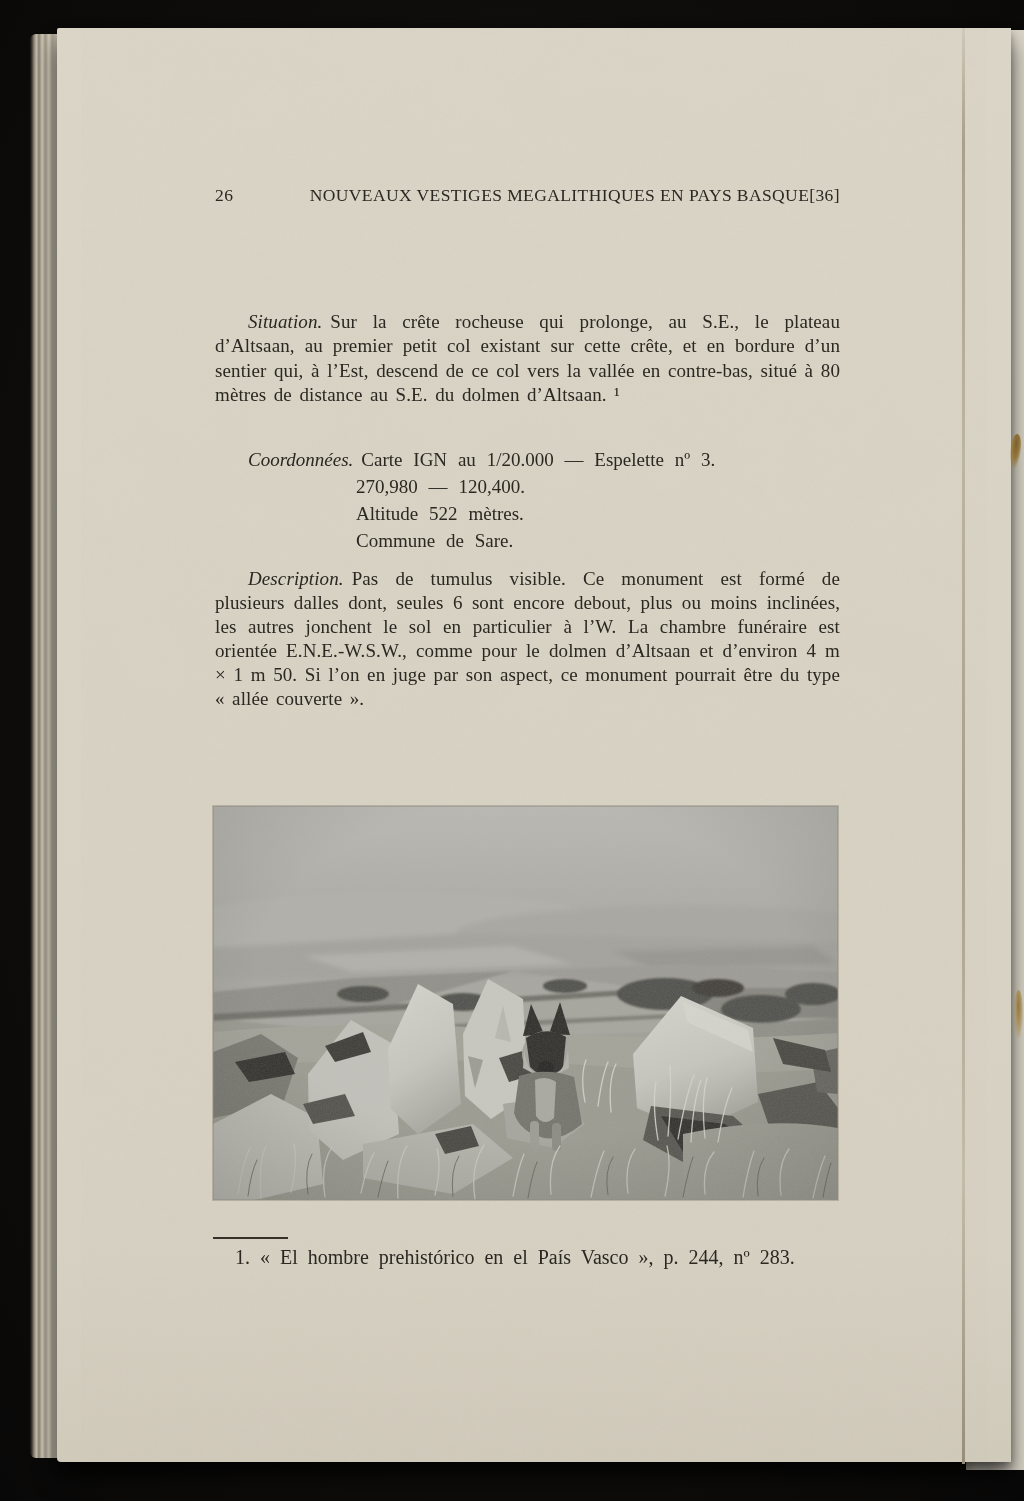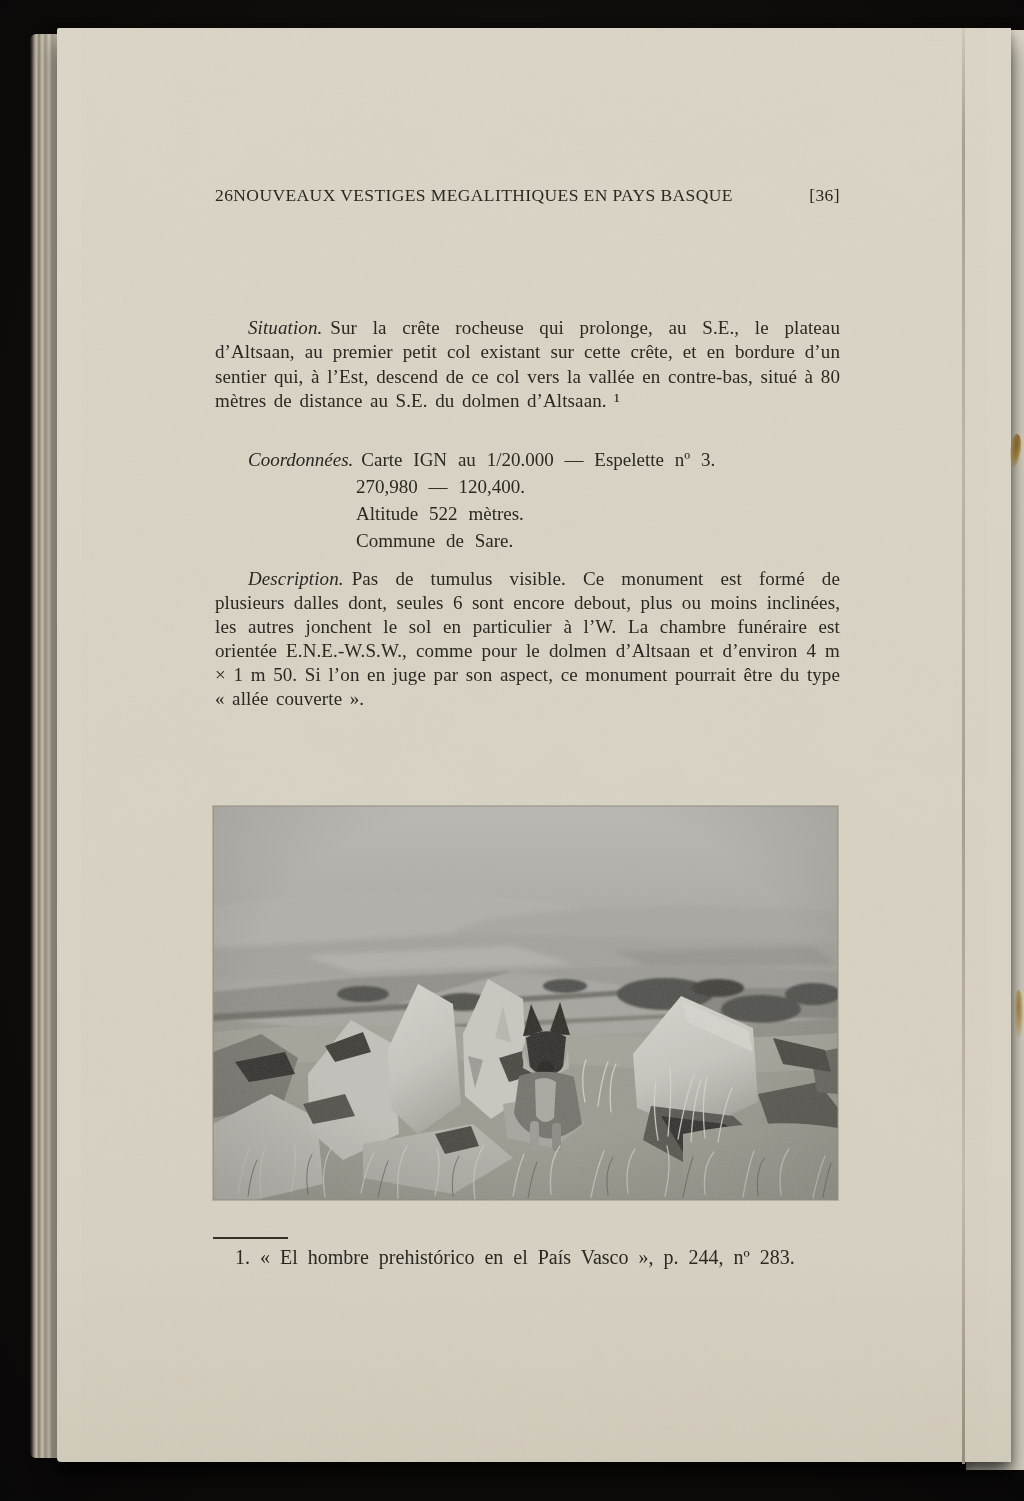--- a/index.html
+++ b/index.html
@@ -79,21 +79,21 @@
     color: #2b2822;
   }
   .running-header {
     position: absolute; top: 157px; left: 0;
     width: 100%;
     display: flex; align-items: baseline;
     font-size: 17.5px; letter-spacing: 0.4px;
     white-space: nowrap;
   }
   .running-header .pn-left { flex: 0 0 auto; }
-  .running-header .rt { flex: 1 1 auto; text-align: left; }
+  .running-header .rt { flex: 1 1 auto; text-align: right; }
   .running-header .pn-right { flex: 0 0 auto; }
 
   .section-title {
     position: absolute; top: 248px; left: 0;
     width: 100%; margin: 0;
     text-align: center;
     font-family: "Liberation Sans", sans-serif;
     font-weight: 700;
     font-size: 21px;
     letter-spacing: 1px;
@@ -103,21 +103,21 @@
 
   .para {
     position: absolute; left: 0; margin: 0;
     width: 625px;
     font-size: 19px;
     text-align: justify;
     word-spacing: 0.14em;
     letter-spacing: 0.1px;
   }
   .para .lead, .coords .lead { font-style: italic; margin-right: 0.42em; }
-  .para-situation { top: 288px; line-height: 24.4px; }
+  .para-situation { top: 282px; line-height: 24.4px; }
   .para-description { top: 539px; line-height: 23.9px; }
   .para-situation { text-indent: 33px; }
   .para-description { text-indent: 33px; }
 
   .coords {
     position: absolute; top: 418px; left: 0;
     width: 625px;
     font-size: 19px; line-height: 27px;
     word-spacing: 0.32em;
   }

